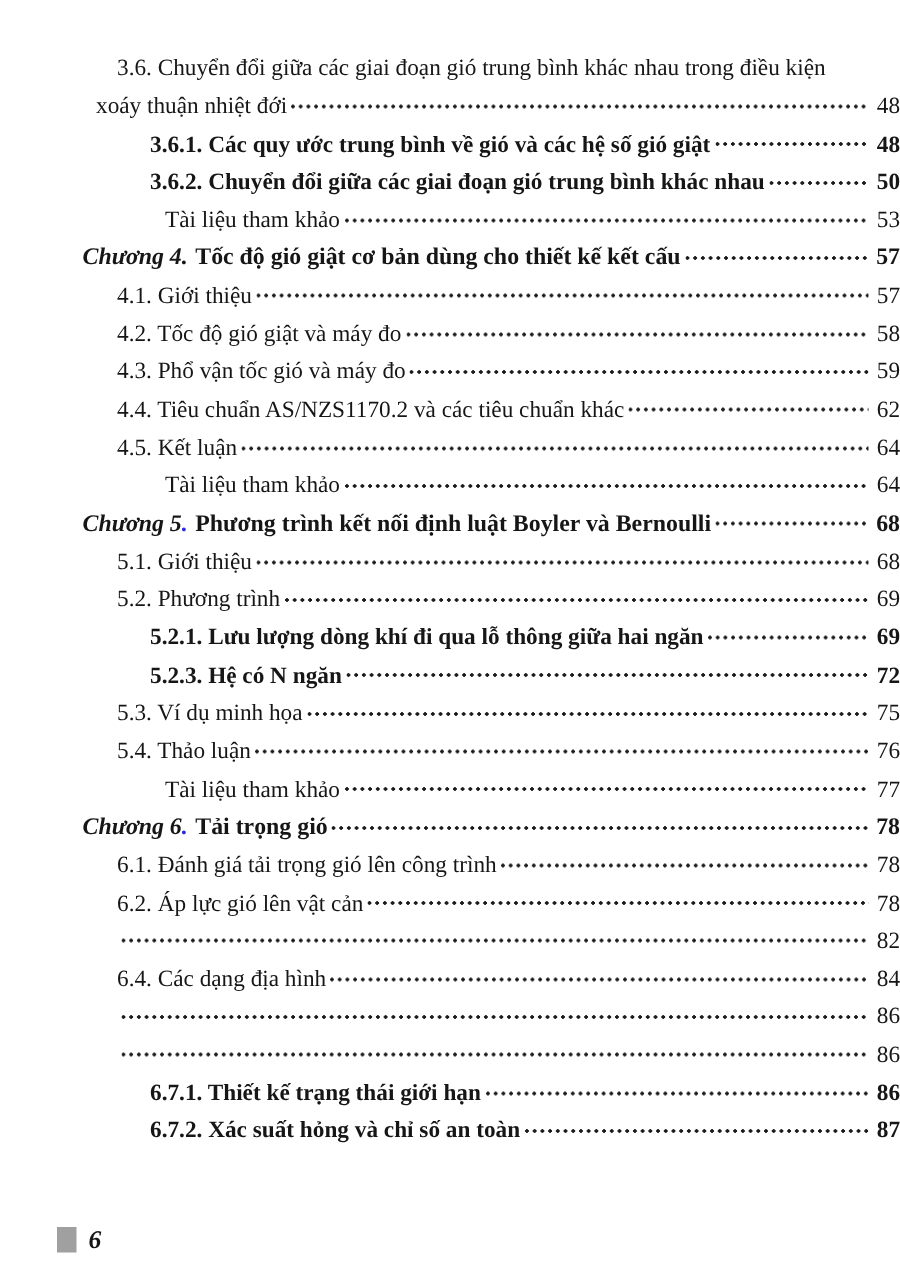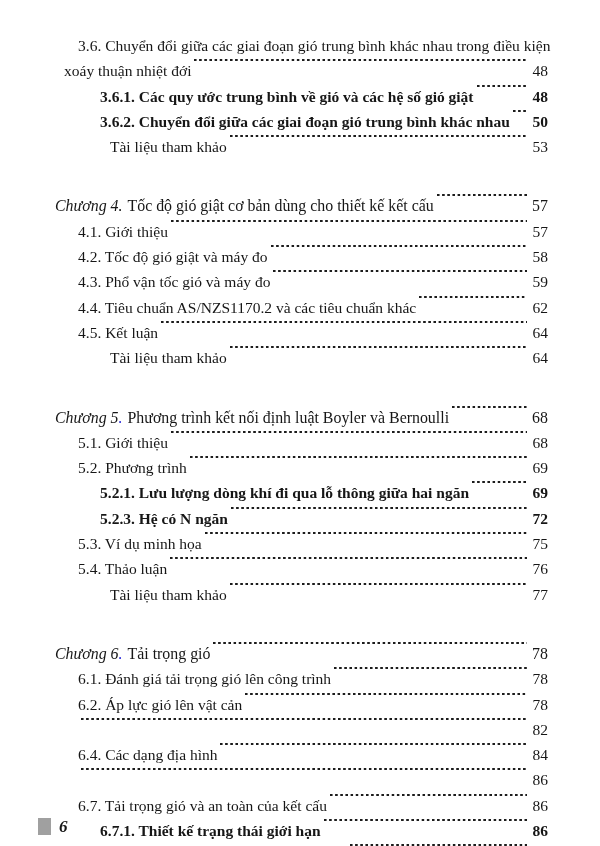--- a/index.html
+++ b/index.html
@@ -17,43 +17,42 @@
     overflow: hidden;
   }
   .toc {
     position: absolute;
     top: 33px;
     left: 0;
     right: 0;
   }
   .row {
     display: flex;
-    align-items: flex-start;
+    align-items: center;
     height: 25.3px;
     line-height: 25.3px;
-    padding-right: 52px;
     font-size: 15.5px;
     white-space: nowrap;
   }
   .row .txt { white-space: nowrap; }
   .dots {
     flex: 1 1 auto;
     min-width: 10px;
     height: 4px;
     margin: 0 4px 0 3px;
     background-image: radial-gradient(circle at 1.3px 2px, #1c1c1c 1.02px, rgba(0,0,0,0) 1.35px);
     background-size: 5.15px 4px;
     background-repeat: repeat-x;
   }
   .pg {
     text-align: right;
     min-width: 17px;
   }
   
-  .chapter      { padding-left: 55px; font-weight: normal; font-size: 15.9px; margin-top: 34px; }
+  .chapter      { padding-left: 55px; font-weight: bold; font-size: 15.9px; }
   .section      { padding-left: 78px; }
   .section-wrap { padding-left: 64px; }
   .subsection   { padding-left: 100px; font-weight: bold; }
   .reference    { padding-left: 110px; }
 
   .chap-num { font-style: italic; }
   .chap-sep { font-style: italic; }
   .chap-title { margin-left: 5px; }
 
   .footer {
@@ -206,21 +205,20 @@
       <div class="row section">
         <span class="txt">6.4. Các dạng địa hình</span>
         <span class="dots"></span>
         <span class="pg">84</span>
       </div>
       <div class="row section">
         <span class="dots"></span>
         <span class="pg">86</span>
       </div>
       <div class="row section">
-        <span class="txt">6.7. Tải trọng gió và an toàn của kết cấu</span>
         <span class="dots"></span>
         <span class="pg">86</span>
       </div>
       <div class="row subsection">
         <span class="txt">6.7.1. Thiết kế trạng thái giới hạn</span>
         <span class="dots"></span>
         <span class="pg">86</span>
       </div>
       <div class="row subsection">
         <span class="txt">6.7.2. Xác suất hỏng và chỉ số an toàn</span>

